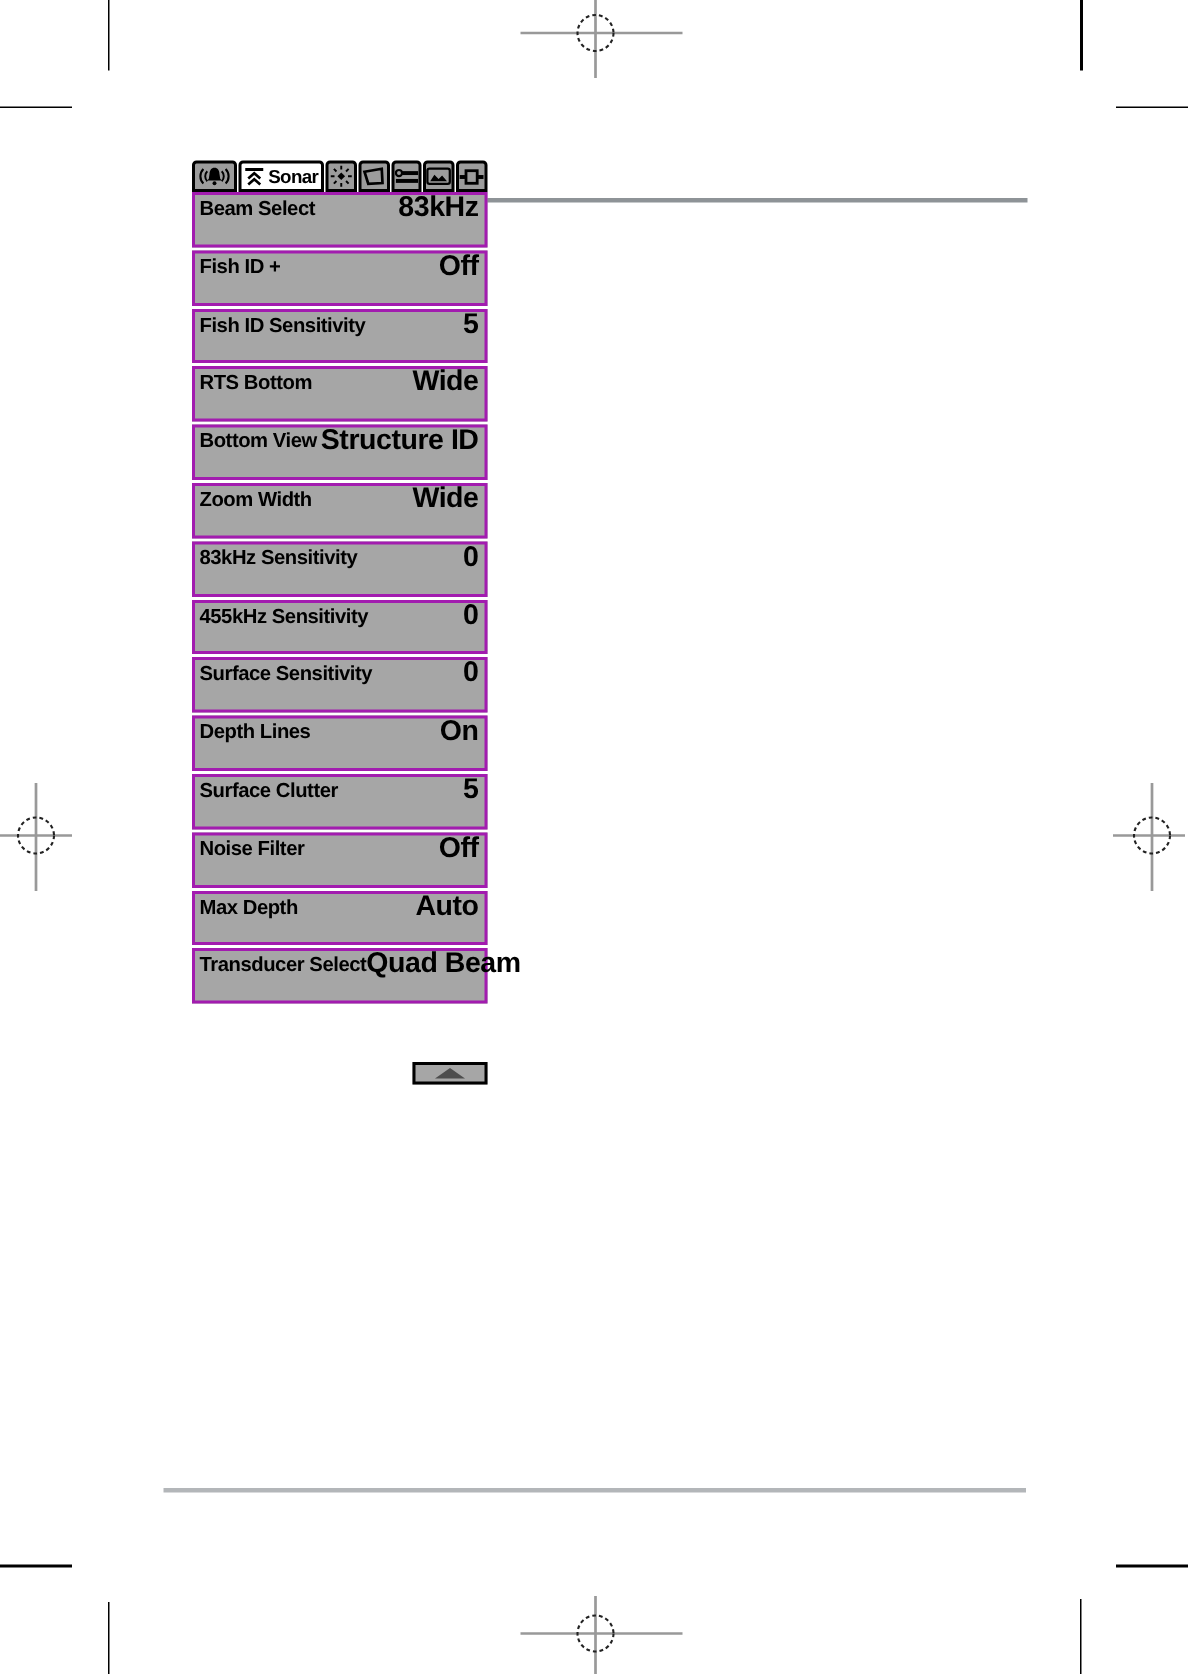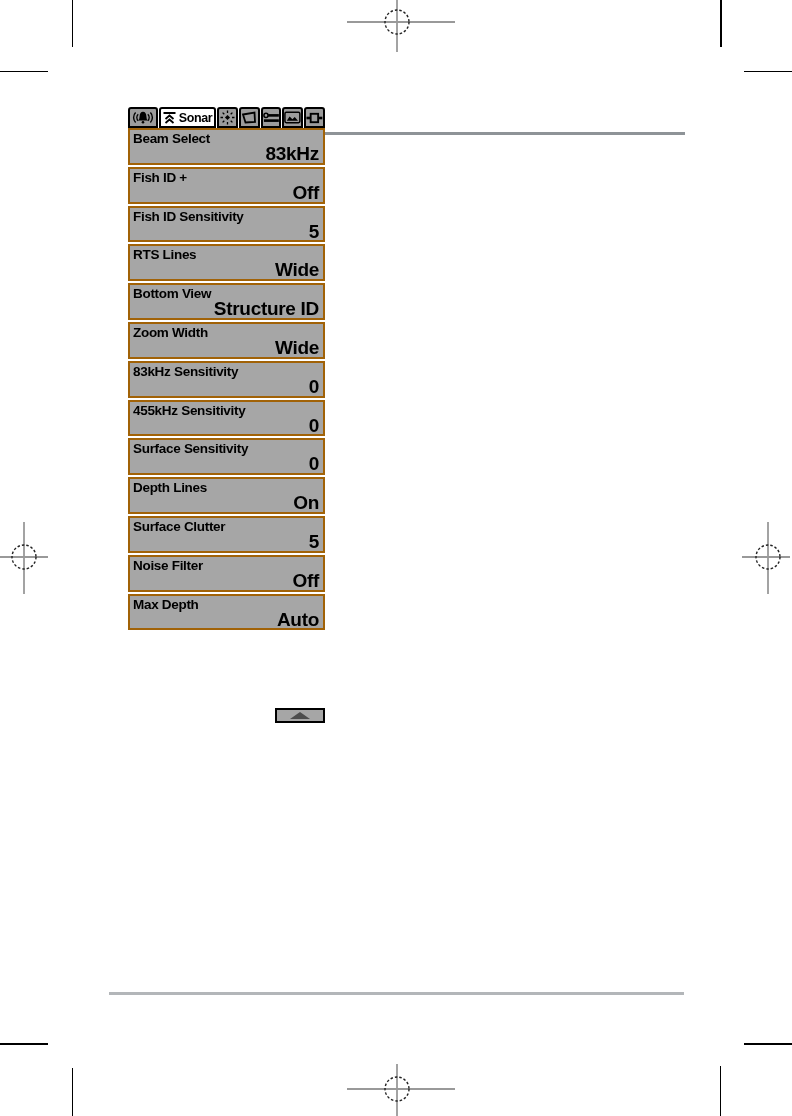--- a/index.html
+++ b/index.html
@@ -30,22 +30,22 @@
     overflow:hidden;
   }
   .tab.selected { background:#ffffff; }
   .tab-alarms { width:30px; }
   .tab-sonar  { width:57px; }
   .tab-flex   { flex:1 1 0; }
   .tab-label { font-weight:700; font-size:12.5px; letter-spacing:-0.4px; color:#000; white-space:nowrap; }
 
   .items { display:flex; flex-direction:column; gap:2px; }
   .menu-item {
-    height:36.8px; background:#a6a6a6; border:2px solid #a16207;
-    display:flex; flex-direction:column; justify-content:space-between;
+    height:36.8px; background:#a6a6a6; border:2px solid #a21caf;
+    display:flex; flex-direction:row; justify-content:space-between;
     padding:1px 4px 2px 3px;
   }
   .menu-item-label {
     font-weight:700; font-size:13.5px; line-height:15px; letter-spacing:-0.3px; color:#000;
     white-space:nowrap;
   }
   .menu-item-value {
     font-weight:700; font-size:19px; line-height:15px; letter-spacing:-0.3px; color:#000;
     text-align:right; white-space:nowrap;
   }
@@ -179,21 +179,21 @@
     <div class="menu-item-label">Fish ID +</div>
     <div class="menu-item-value">Off</div>
   </div>
 
   <div class="menu-item">
     <div class="menu-item-label">Fish ID Sensitivity</div>
     <div class="menu-item-value">5</div>
   </div>
 
   <div class="menu-item">
-    <div class="menu-item-label">RTS Lines</div>
+    <div class="menu-item-label">RTS Bottom</div>
     <div class="menu-item-value">Wide</div>
   </div>
 
   <div class="menu-item">
     <div class="menu-item-label">Bottom View</div>
     <div class="menu-item-value">Structure ID</div>
   </div>
 
   <div class="menu-item">
     <div class="menu-item-label">Zoom Width</div>
@@ -229,20 +229,24 @@
     <div class="menu-item-label">Noise Filter</div>
     <div class="menu-item-value">Off</div>
   </div>
 
   <div class="menu-item">
     <div class="menu-item-label">Max Depth</div>
     <div class="menu-item-value">Auto</div>
   </div>
 
 
+  <div class="menu-item">
+    <div class="menu-item-label">Transducer Select</div>
+    <div class="menu-item-value">Quad Beam</div>
+  </div>
 </div>
 
     <div class="scroll-tab">
       <div class="up-arrow"></div>
     </div>
   </div>
 
 </div>
 
 </body></html>

